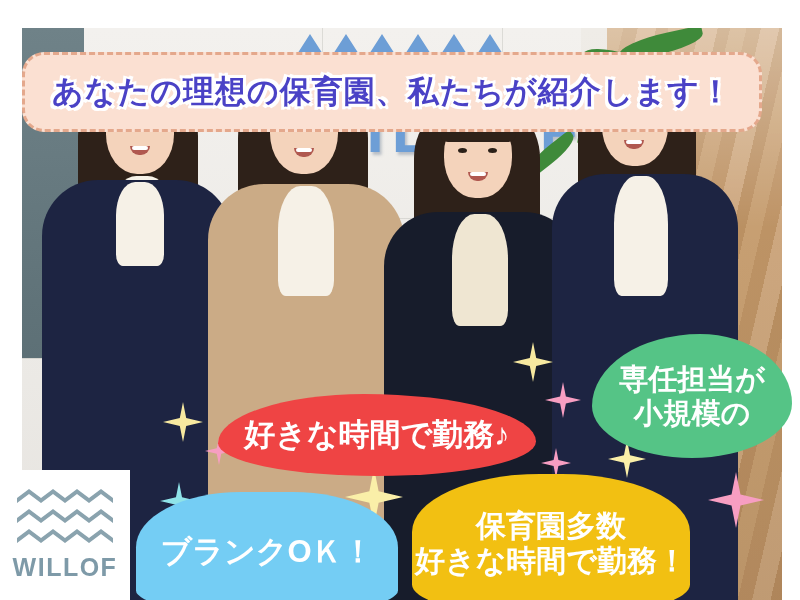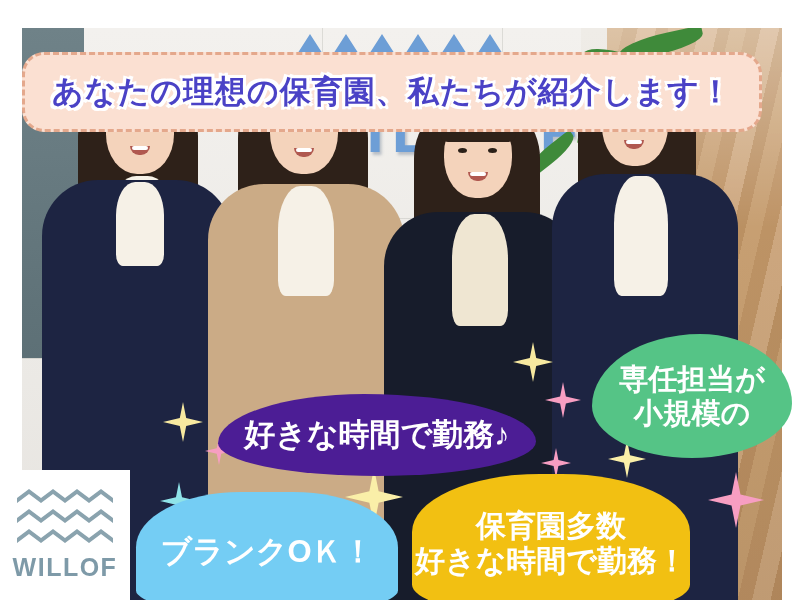--- a/index.html
+++ b/index.html
@@ -62,21 +62,21 @@
       2px 0 0 #fff,-2px 0 0 #fff,0 2px 0 #fff,0 -2px 0 #fff,
       2px 2px 0 #fff,-2px 2px 0 #fff,2px -2px 0 #fff,-2px -2px 0 #fff,
       3px 3px 0 #fff,-3px -3px 0 #fff,3px -3px 0 #fff,-3px 3px 0 #fff;}
 
   
   .bubble{position:absolute;display:flex;align-items:center;justify-content:center;
     text-align:center;color:#fff;font-weight:bold;line-height:1.18;}
 
   .b-green{left:592px;top:334px;width:200px;height:124px;background:#55c486;
     border-radius:54% 46% 50% 50%/58% 56% 44% 42%;font-size:29px;}
-  .b-pink{left:218px;top:394px;width:318px;height:82px;background:#4c1d95;
+  .b-pink{left:218px;top:394px;width:318px;height:82px;background:#ef4444;
     border-radius:46% 54% 50% 50%/60% 58% 42% 40%;font-size:31px;}
   .b-blue{left:136px;top:492px;width:262px;height:120px;background:#74cdf4;
     border-radius:40% 40% 38% 38%/46% 46% 18% 18%;font-size:31px;}
   .b-yellow{left:412px;top:474px;width:278px;height:138px;background:#f2c012;
     border-radius:46% 46% 34% 34%/42% 42% 20% 20%;font-size:30px;}
 
   
   .spark{position:absolute;
     clip-path:polygon(50% 0%,58% 40%,100% 50%,58% 60%,50% 100%,42% 60%,0% 50%,42% 40%);}
 

